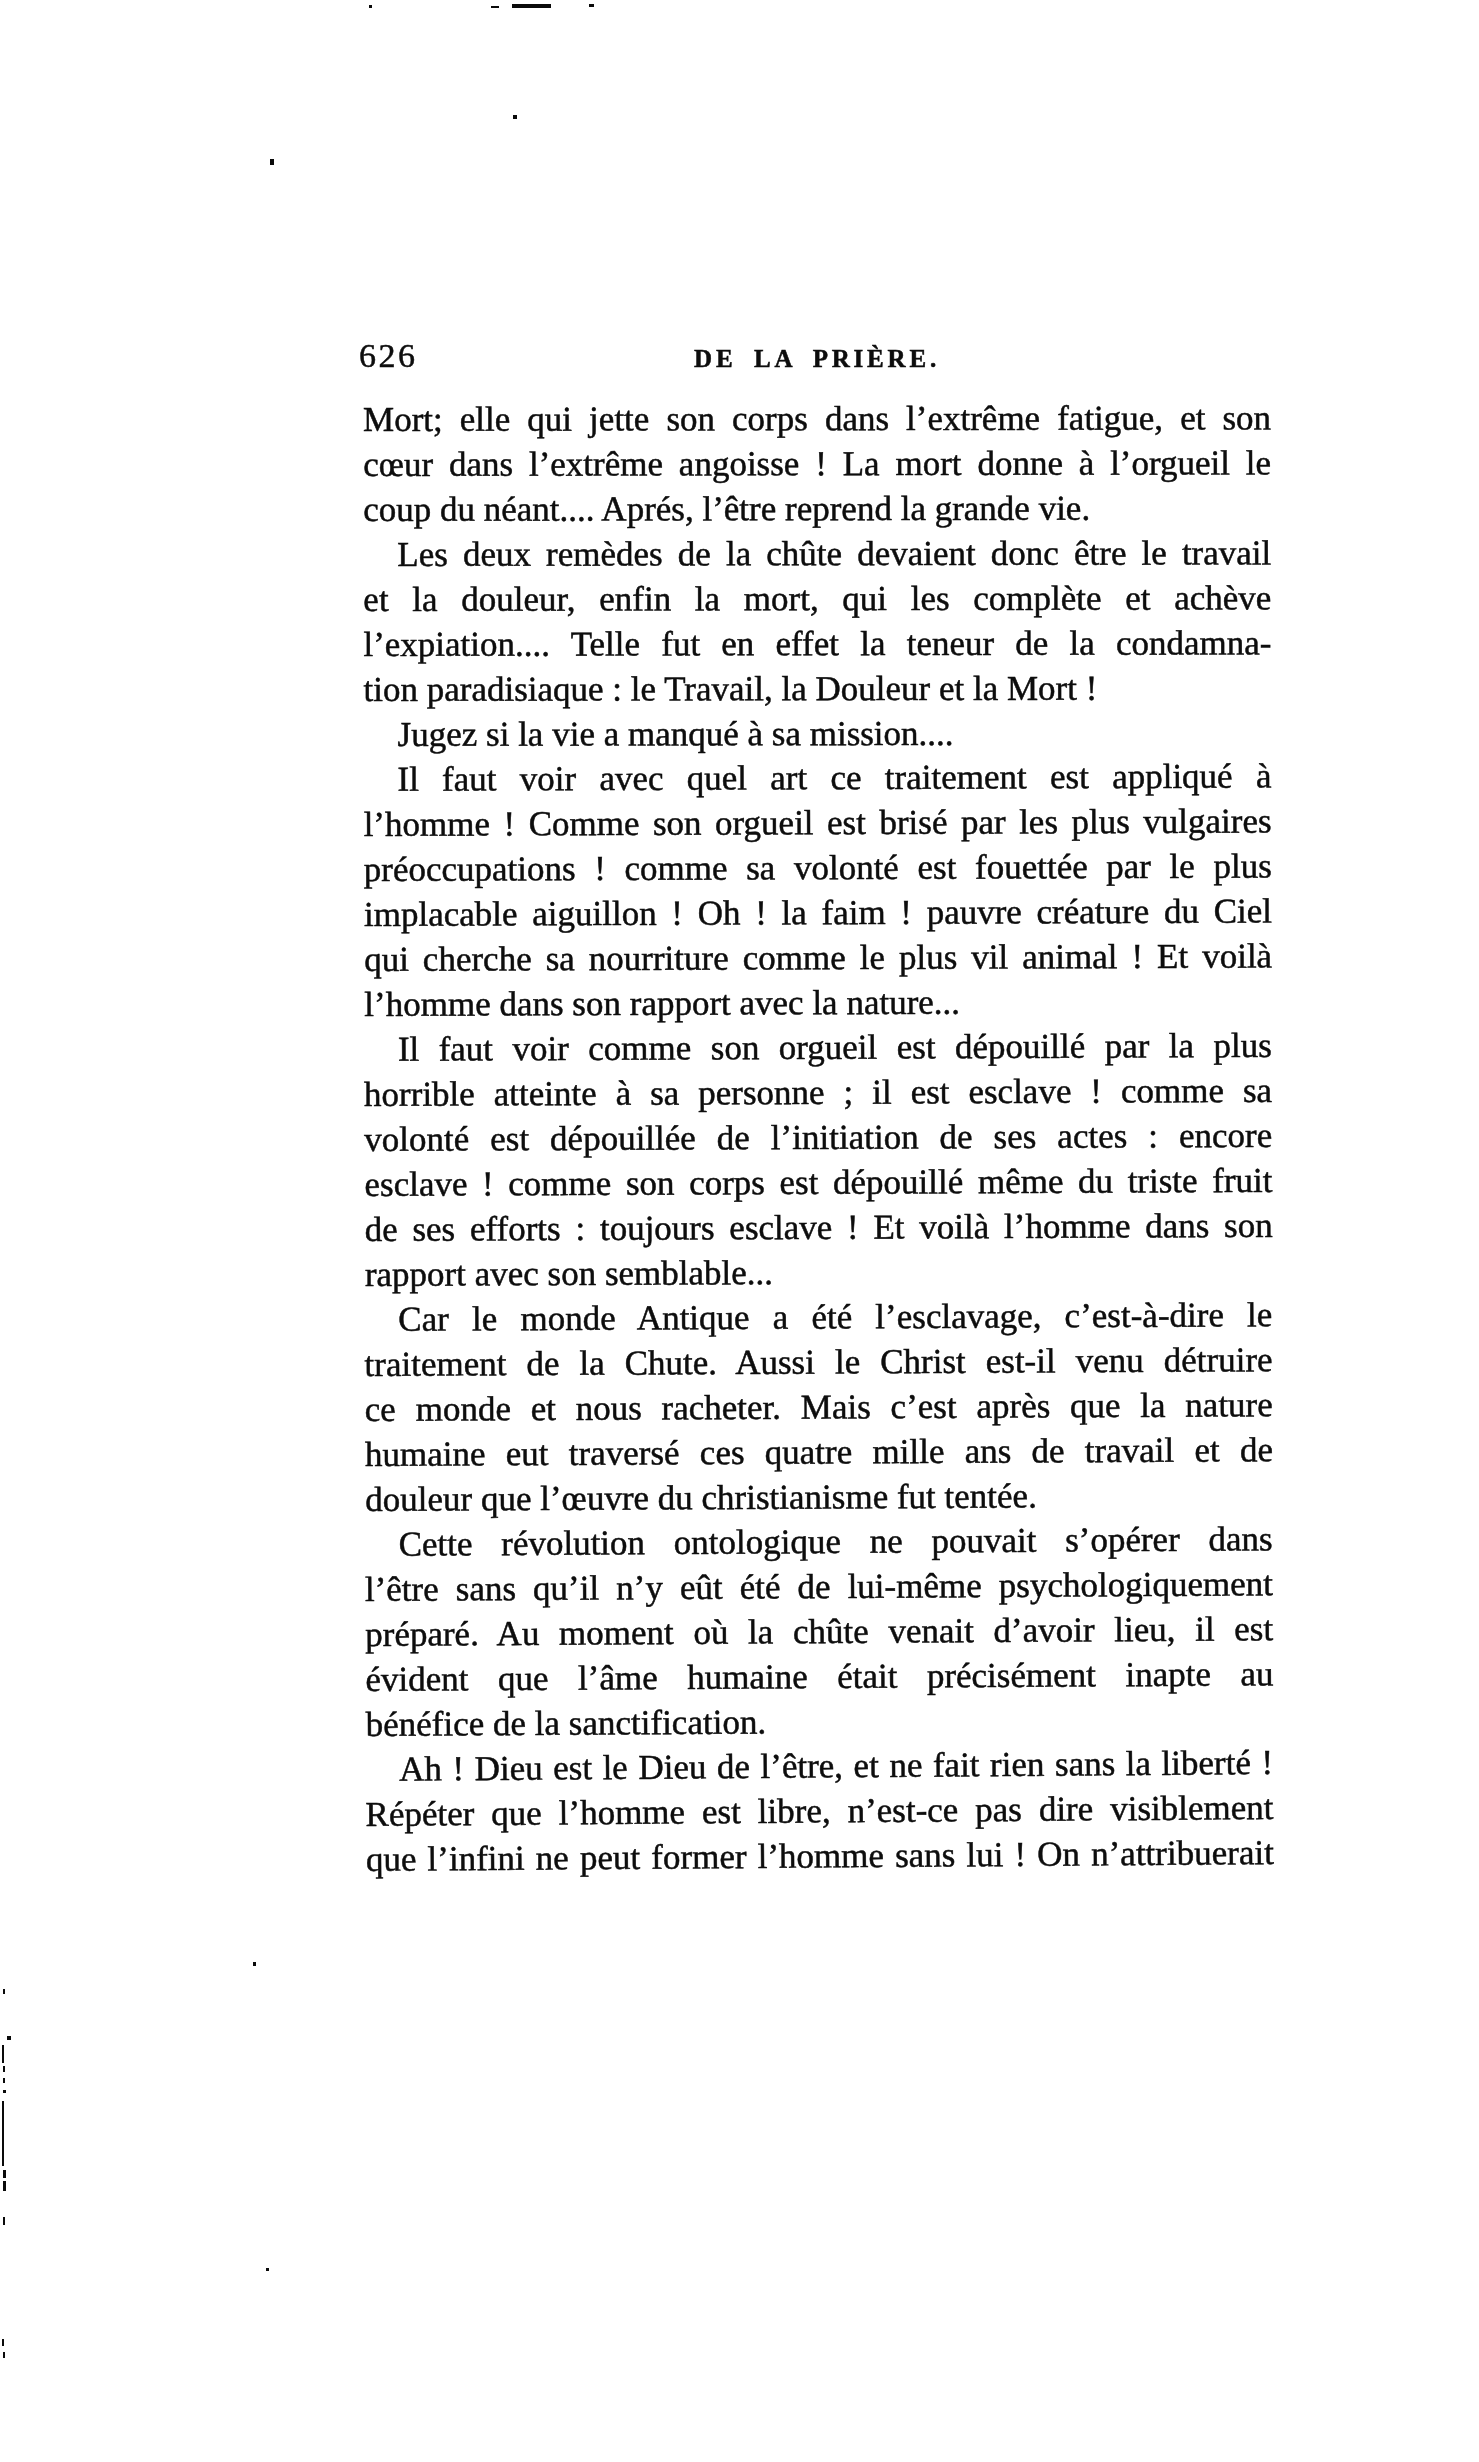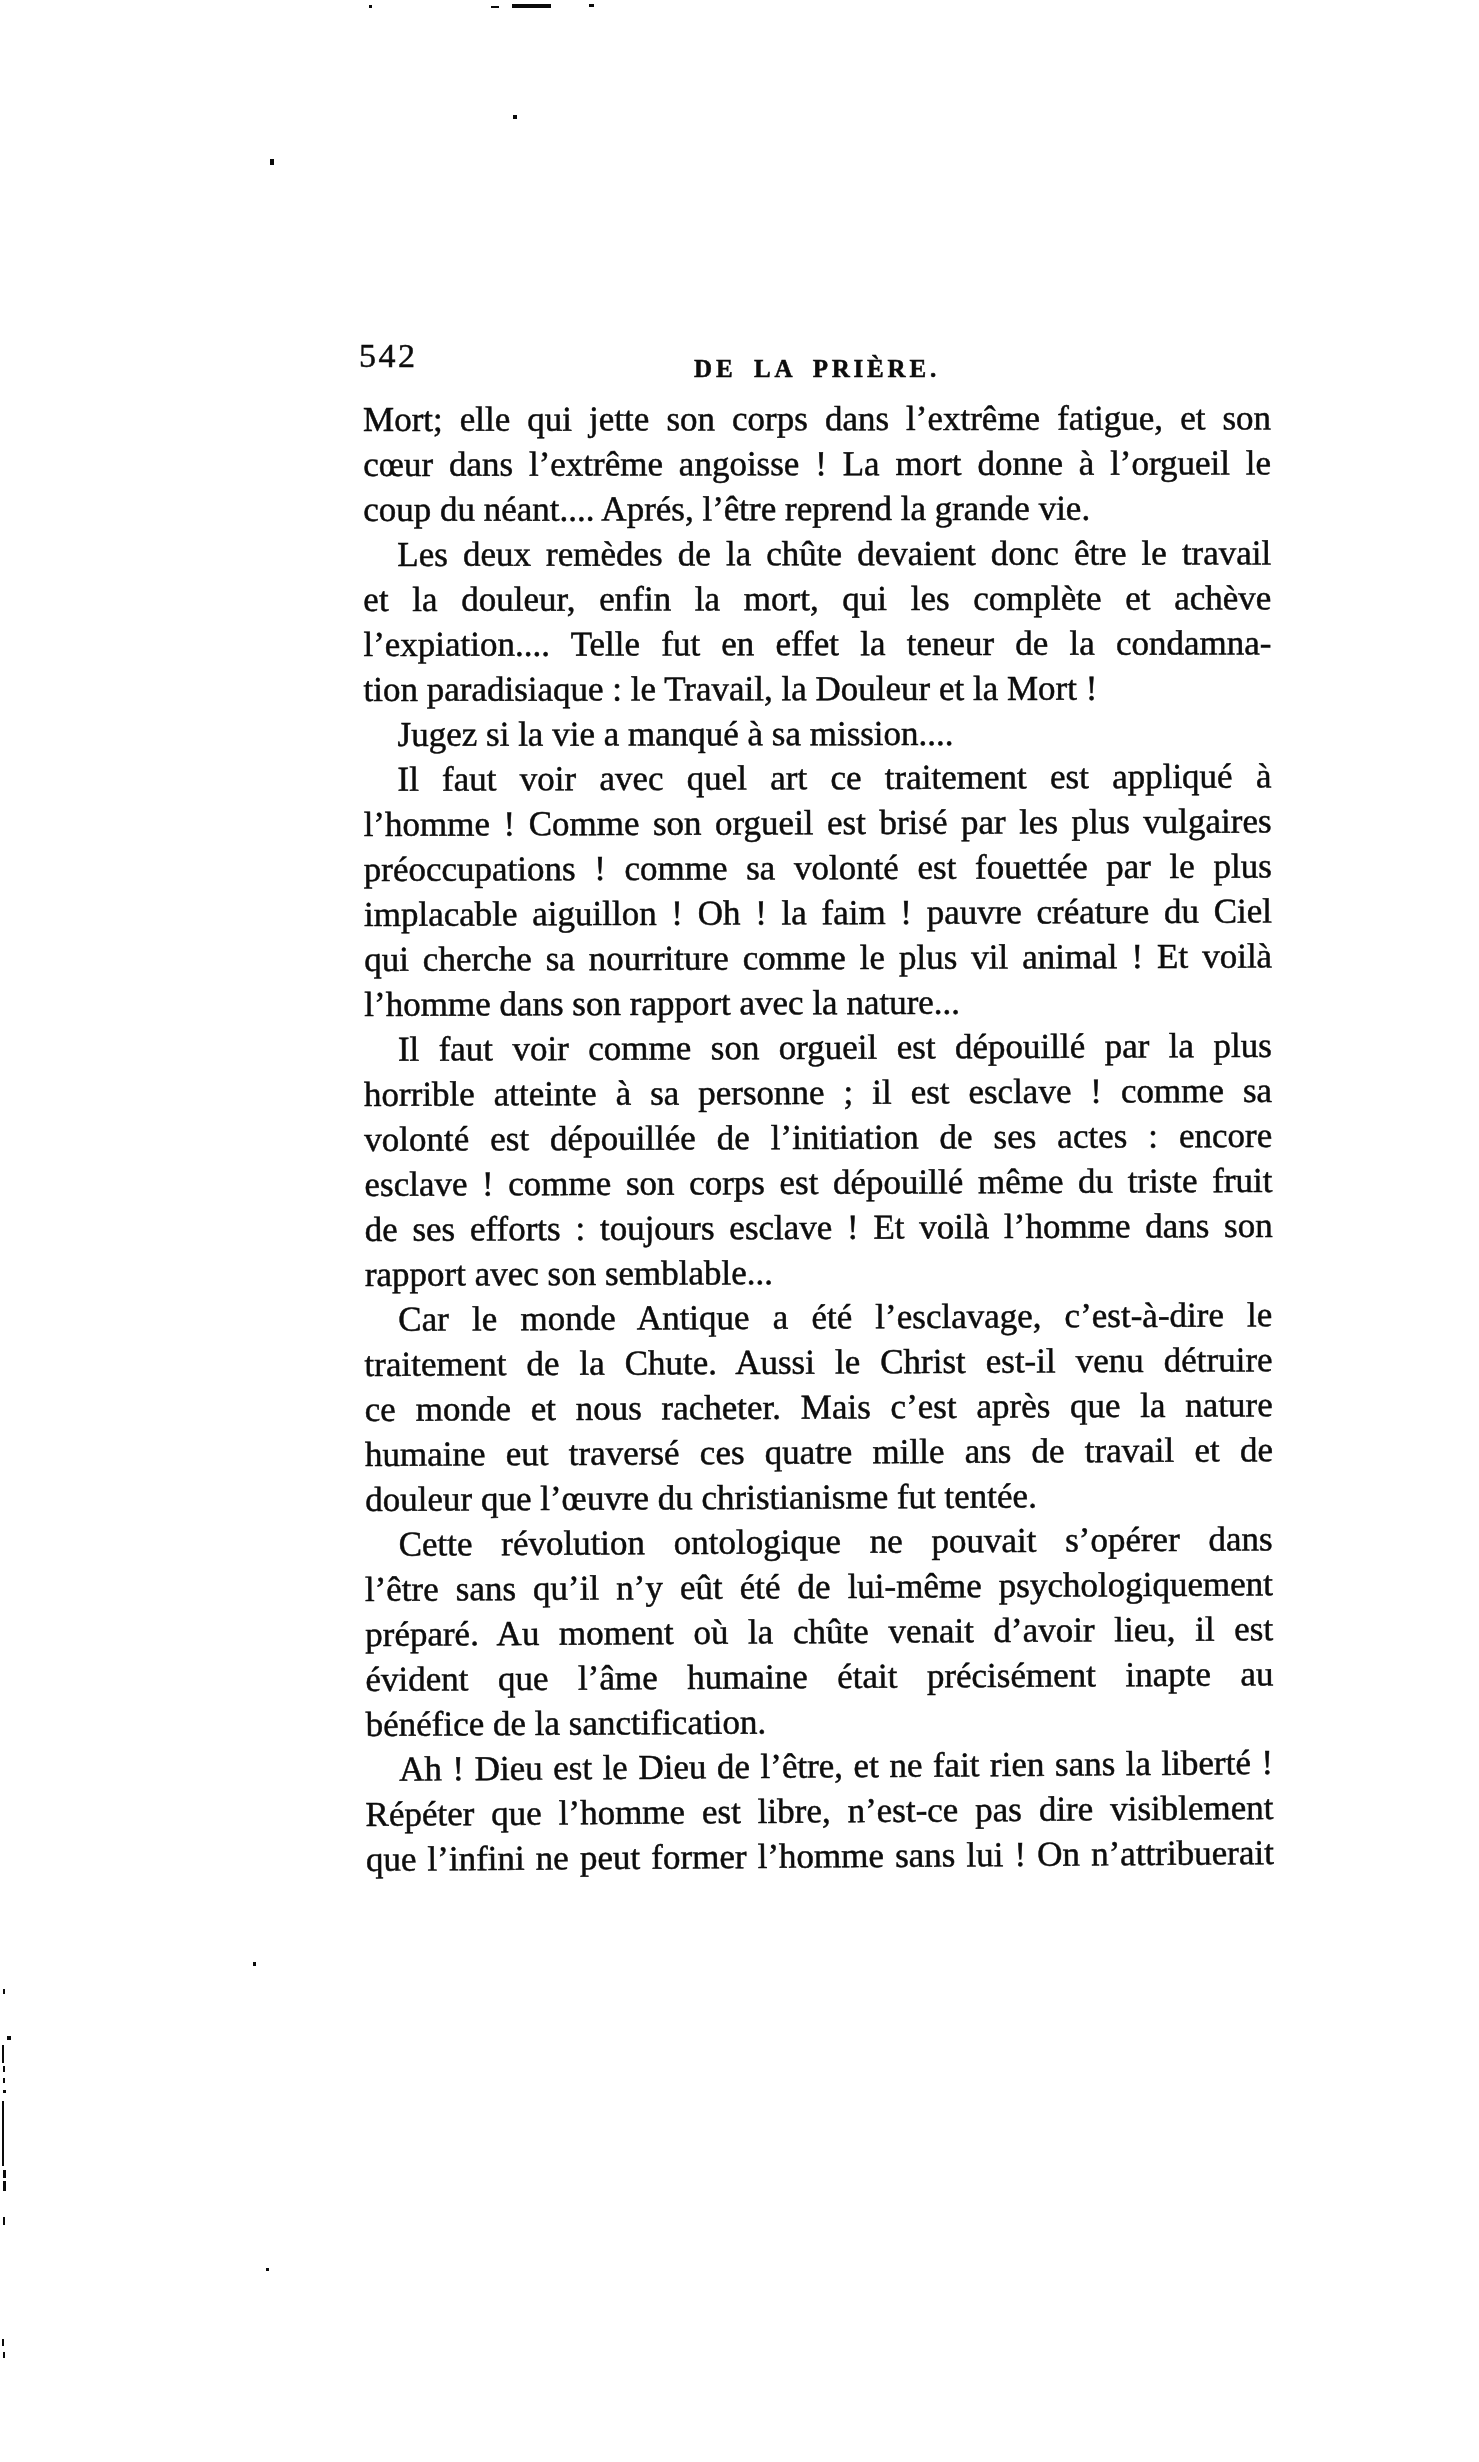--- a/index.html
+++ b/index.html
@@ -21,21 +21,21 @@
     position: absolute;
     left: 359px;
     top: 337px;
     font-size: 34px;
     line-height: 37px;
     letter-spacing: 2.5px;
   }
   .runtitle {
     position: absolute;
     left: 363px;
-    top: 355px;
+    top: 345px;
     width: 908px;
     text-align: center;
     font-size: 25px;
     line-height: 28.5px;
     font-weight: bold;
     letter-spacing: 3.8px;
     word-spacing: 7.6px;
   }
   .textblock {
     position: absolute;
@@ -70,21 +70,21 @@
   .speck {
     position: absolute;
     background: #0a0a0a;
   }
 </style>
 </head>
 <body>
 
 <div class="sheet">
   <header>
-    <div class="pagenum">542</div>
+    <div class="pagenum">626</div>
     <div class="runtitle">DE LA PRIÈRE.</div>
   </header>
 
   <main class="textblock">
       <div class="para">
         <div class="line j">Mort; elle qui jette son corps dans l’extrême fatigue, et son</div>
         <div class="line j">cœur dans l’extrême angoisse ! La mort donne à l’orgueil le</div>
         <div class="line">coup du néant.... Aprés, l’être reprend la grande vie.</div>
       </div>
       <div class="para">

